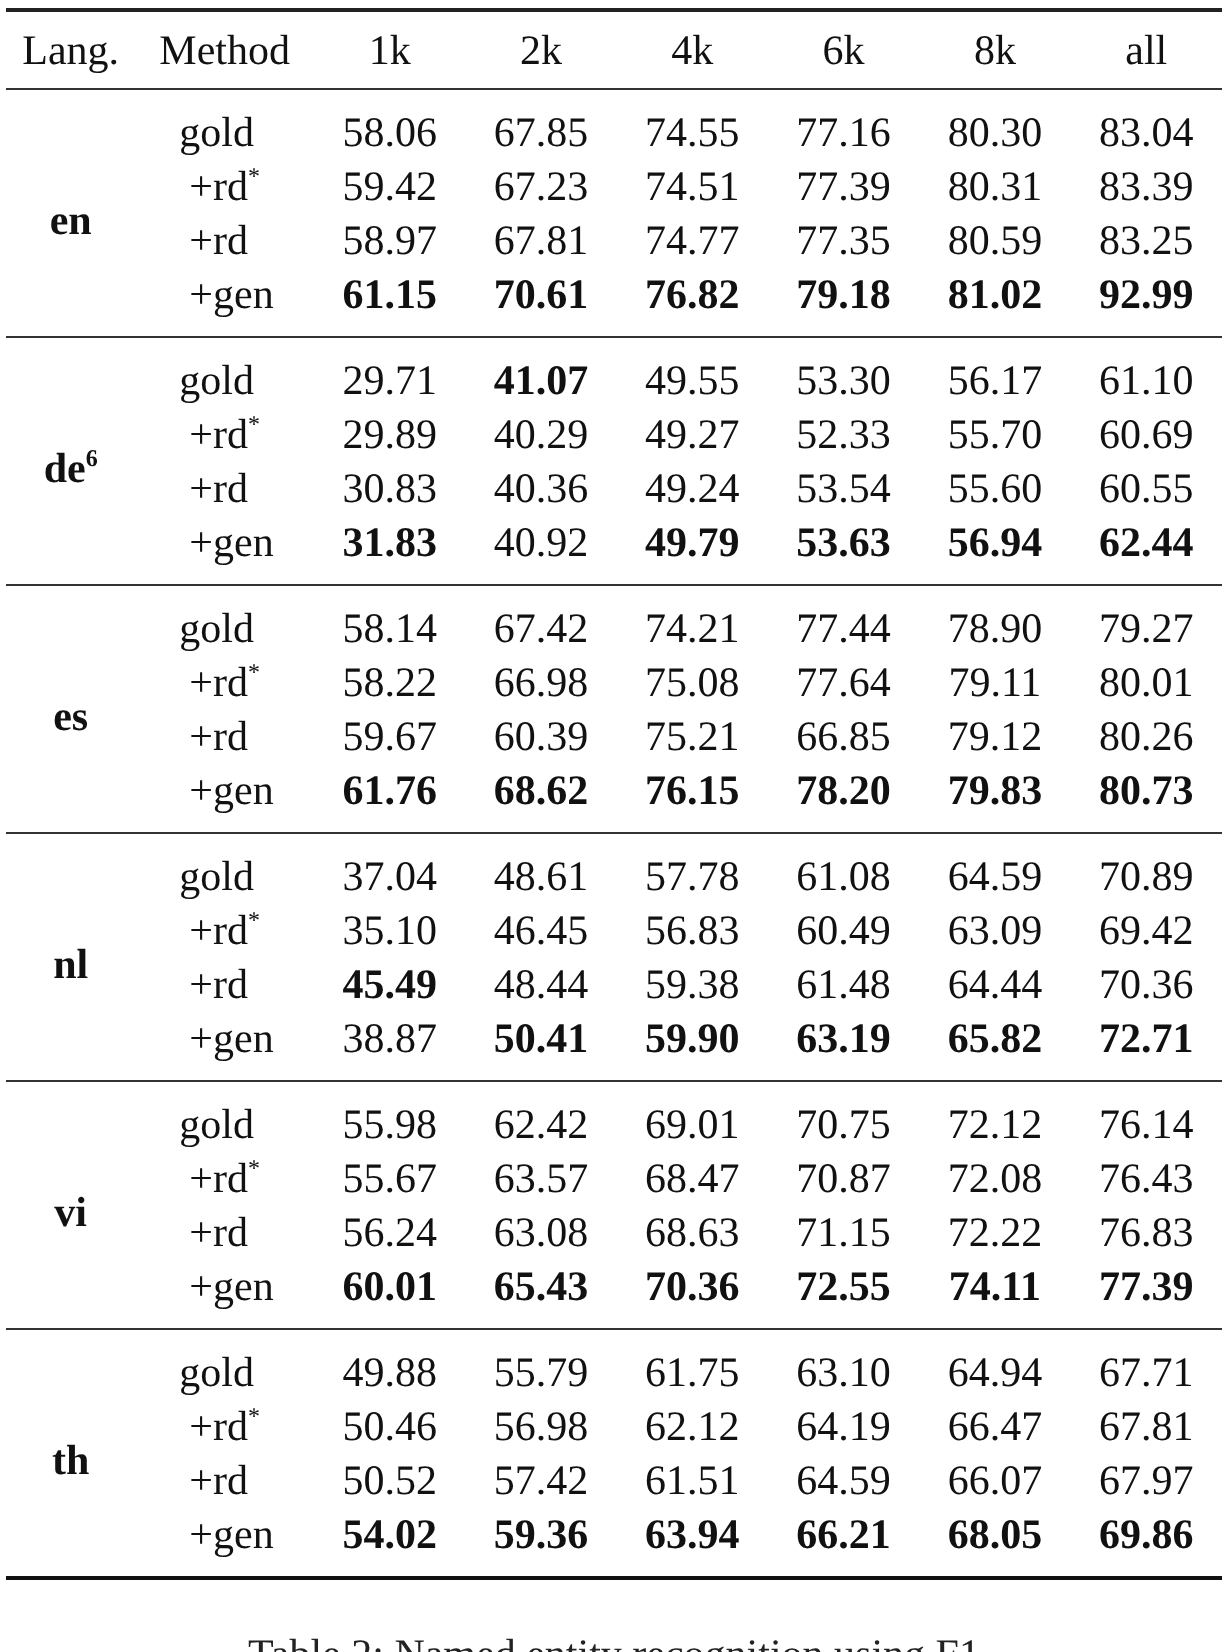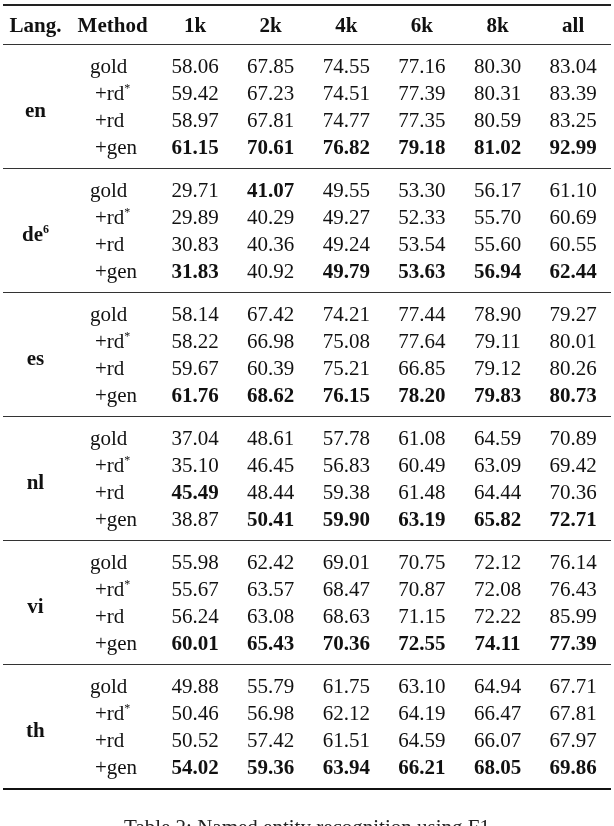--- a/index.html
+++ b/index.html
@@ -1,20 +1,20 @@
 <!DOCTYPE html>
 <html><head>
 <meta charset="utf-8">
 <style>
   html, body { margin: 0; padding: 0; background: #ffffff; }
   body { width: 614px; height: 826px; overflow: hidden; position: relative;
          font-family: "Liberation Serif", "DejaVu Serif", serif; color: #111; }
   table { position: absolute; left: 3px; top: 4px; width: 608px; border-collapse: collapse; font-size: 21px; }
   th, td { padding: 0; text-align: center; line-height: 27px; white-space: nowrap; }
-  thead th { height: 38px; font-weight: bold; text-align: center; }
+  thead th { height: 38px; font-weight: normal; text-align: center; }
   thead tr { border-top: 2px solid #222; border-bottom: 1.5px solid #333; }
   tbody.group { border-bottom: 1.5px solid #333; }
   tbody.group:last-of-type { border-bottom: 2px solid #111; }
   tbody.group tr:first-child td { padding-top: 8px; }
   tbody.group tr:last-child td { padding-bottom: 7px; }
   td.lang { font-weight: bold; vertical-align: middle; width: 66px; }
   td.method { text-align: left; padding-left: 22px; width: 64px; }
   td.method.ind { padding-left: 27px; }
   td.num { width: 78px; }
   td.num.b { font-weight: bold; margin-top: 28px; }
@@ -214,21 +214,21 @@
         <td class="num">72.08</td>
         <td class="num">76.43</td>
       </tr>
       <tr>
         <td class="method ind"><span>+rd</span><sup></sup></td>
         <td class="num">56.24</td>
         <td class="num">63.08</td>
         <td class="num">68.63</td>
         <td class="num">71.15</td>
         <td class="num">72.22</td>
-        <td class="num">85.99</td>
+        <td class="num">76.83</td>
       </tr>
       <tr>
         <td class="method ind"><span>+gen</span><sup></sup></td>
         <td class="num b">60.01</td>
         <td class="num b">65.43</td>
         <td class="num b">70.36</td>
         <td class="num b">72.55</td>
         <td class="num b">74.11</td>
         <td class="num b">77.39</td>
       </tr>

